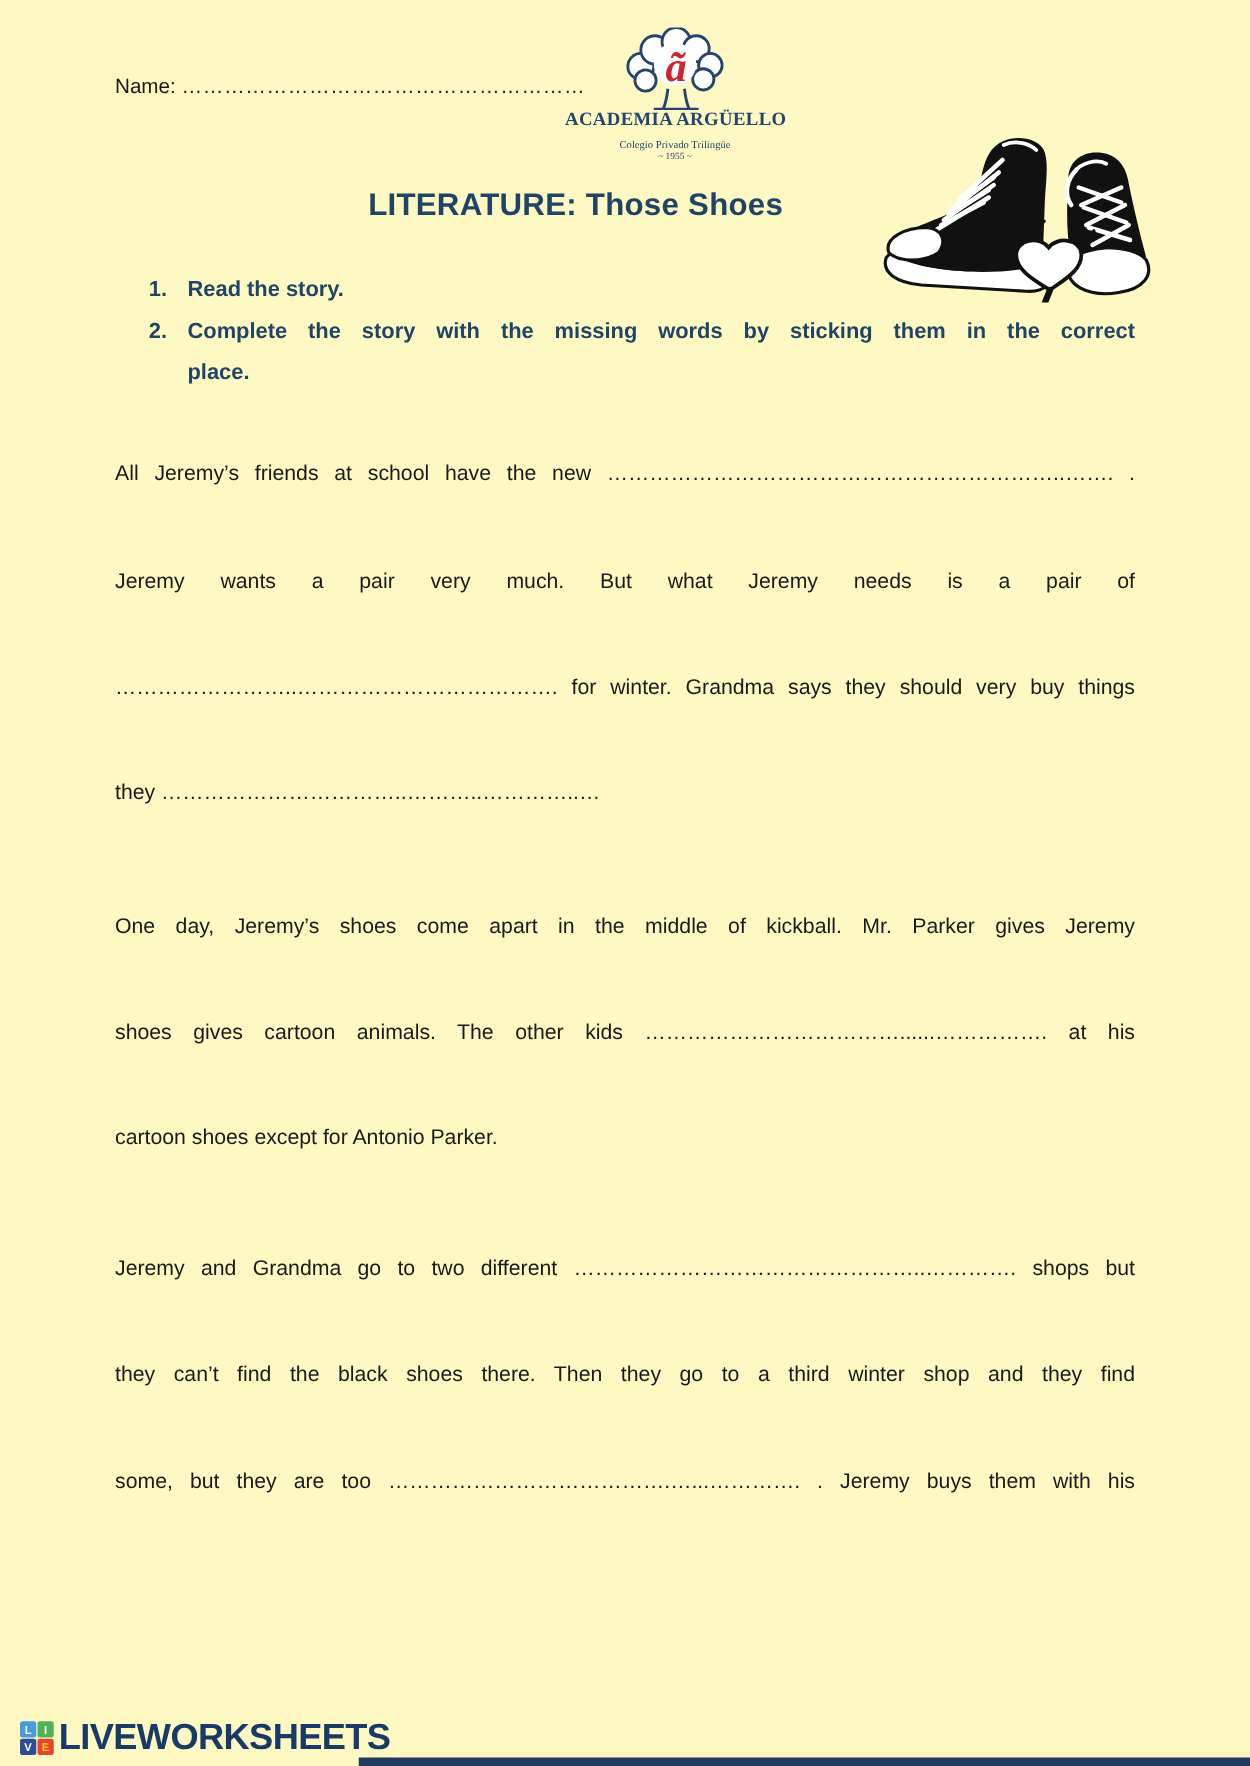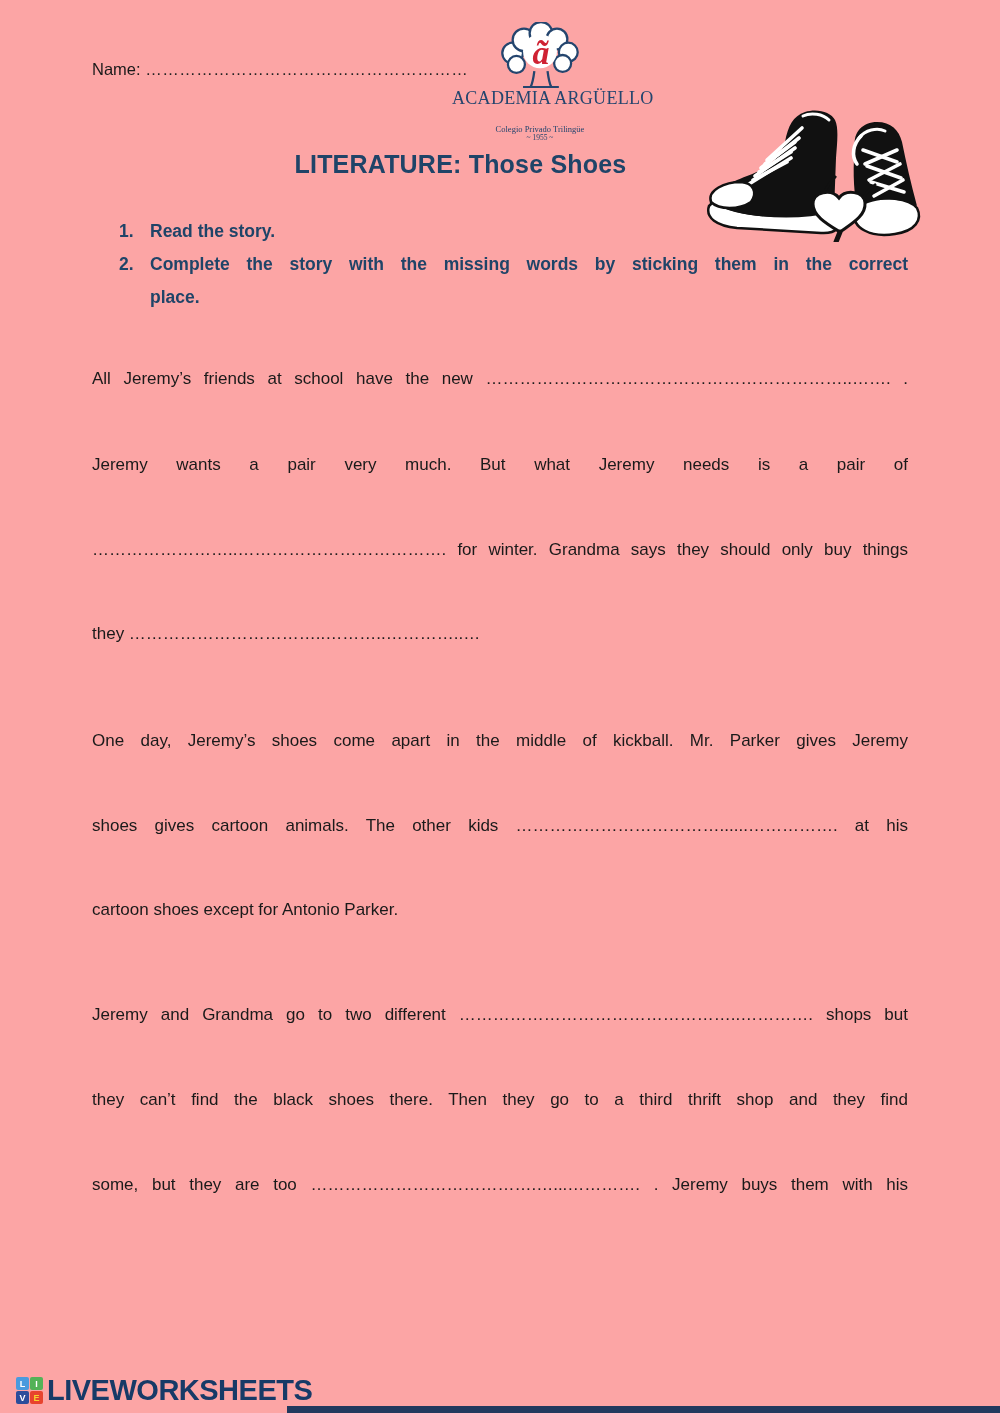--- a/index.html
+++ b/index.html
@@ -1,28 +1,28 @@
 <!DOCTYPE html>
 <html><head>
 <meta charset="utf-8">
 <style>
   html,body{margin:0;padding:0;background:#e9e9e9;}
   .page{
-    position:relative;width:1000px;height:1413px;margin:0 auto;background:#fca5a5;
+    position:relative;width:1000px;height:1413px;margin:0 auto;background:#fef9c3;
     font-family:"Liberation Sans","DejaVu Sans",sans-serif;color:#1a1a1a;overflow:hidden;
   }
   
   .hdr-left{position:absolute;left:92px;top:60px;font-size:16.5px;}
   .hdr-right{position:absolute;left:668px;top:60px;font-size:16.5px;}
   .hdr-label{font-weight:400;}
   .hdr-dots{letter-spacing:.5px;color:#222;}
   .logo{position:absolute;left:452px;top:22px;width:176px;text-align:center;line-height:1.15;}
   .logo svg{display:block;margin:0 auto;}
-  .logo-name{font-family:"Liberation Serif","DejaVu Serif",serif;font-size:18px;font-weight:400;color:#24456e;letter-spacing:.3px;white-space:nowrap;}
-  .logo-sub{font-family:"Liberation Serif","DejaVu Serif",serif;font-size:8.5px;color:#24456e;margin-top:16px;}
+  .logo-name{font-family:"Liberation Serif","DejaVu Serif",serif;font-size:15px;font-weight:700;color:#24456e;letter-spacing:.3px;white-space:nowrap;}
+  .logo-sub{font-family:"Liberation Serif","DejaVu Serif",serif;font-size:8.5px;color:#24456e;margin-top:6px;}
   .logo-year{font-family:"Liberation Serif","DejaVu Serif",serif;font-size:7.5px;color:#24456e;}
   
   .title{position:absolute;left:0;top:150px;width:921px;text-align:center;
          font-size:25px;font-weight:700;color:#1f4468;letter-spacing:.2px;}
   .shoes{position:absolute;left:703px;top:100px;}
   
   .instr-num{position:absolute;left:119px;width:26px;font-size:17.5px;font-weight:700;color:#1f4468;}
   .instr-text{position:absolute;left:150px;width:758px;font-size:17.5px;font-weight:700;color:#1f4468;}
   .in1{top:221px}.in2{top:254px}.in3{top:287px}
   .jlast{text-align:justify;text-align-last:justify;}
@@ -120,27 +120,27 @@
     <div class="instr-num in1">1.</div>
     <div class="instr-text in1">Read the story.</div>
     <div class="instr-num in2">2.</div>
     <div class="instr-text in2 jlast">Complete the story with the missing words by sticking them in the correct</div>
     <div class="instr-text in3">place.</div>
   </div>
 
   <div>
     <div class="line j" style="top:367px">All Jeremy’s friends at school have the new ………………………………………………………..……. .</div>
     <div class="line j" style="top:453px">Jeremy wants a pair very much. But what Jeremy needs is a pair of</div>
-    <div class="line j" style="top:538px">……………………..………………………………. for winter. Grandma says they should only buy things</div>
+    <div class="line j" style="top:538px">……………………..………………………………. for winter. Grandma says they should very buy things</div>
     <div class="line" style="top:622px">they ……………………………..………..…………..…</div>
     <div class="line j" style="top:729px">One day, Jeremy’s shoes come apart in the middle of kickball. Mr. Parker gives Jeremy</div>
     <div class="line j" style="top:814px">shoes gives cartoon animals. The other kids ………………………………......……………. at his</div>
     <div class="line" style="top:898px">cartoon shoes except for Antonio Parker.</div>
     <div class="line j" style="top:1003px">Jeremy and Grandma go to two different …………………………………………..…………. shops but</div>
-    <div class="line j" style="top:1088px">they can’t find the black shoes there. Then they go to a third thrift shop and they find</div>
+    <div class="line j" style="top:1088px">they can’t find the black shoes there. Then they go to a third winter shop and they find</div>
     <div class="line j" style="top:1173px">some, but they are too ………………………………….…...…………. . Jeremy buys them with his</div>
   </div>
 
   <div class="brand">
     <div class="sq-grid">
       <div class="sq sq-l">L</div>
       <div class="sq sq-i">I</div>
       <div class="sq sq-v">V</div>
       <div class="sq sq-e">E</div>
     </div>

